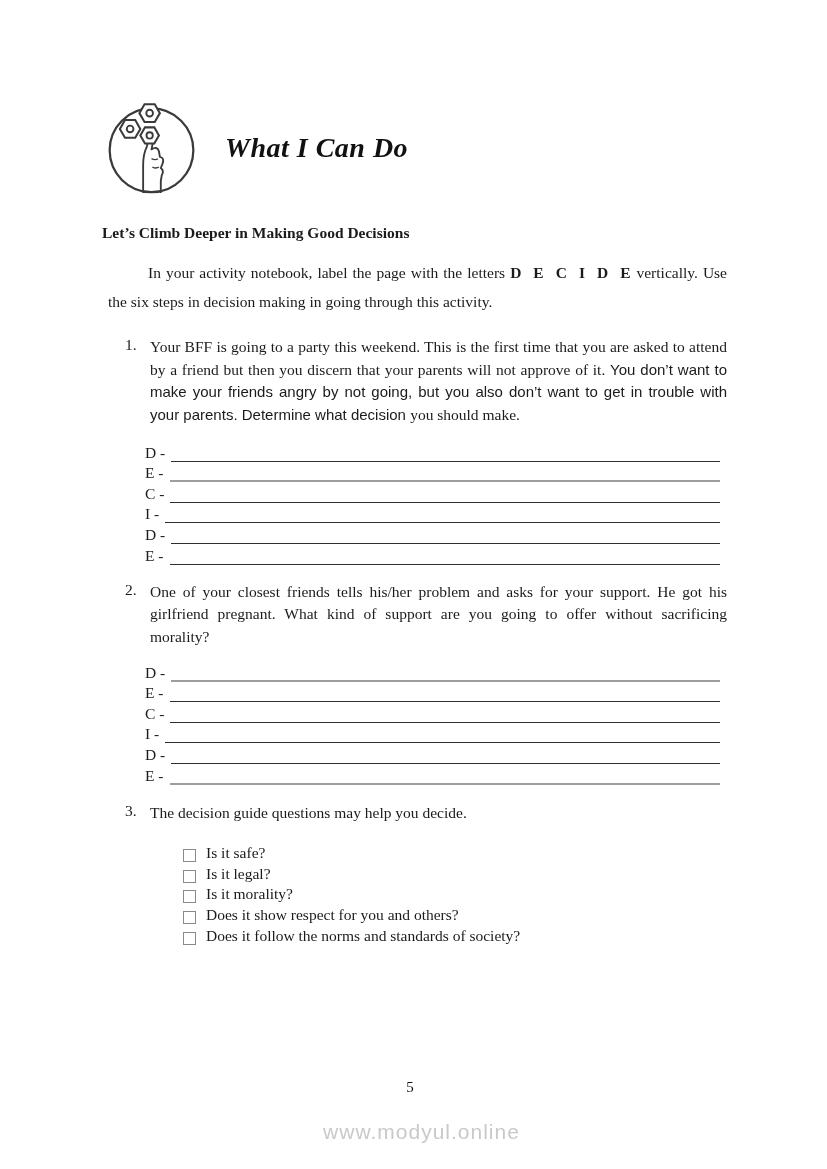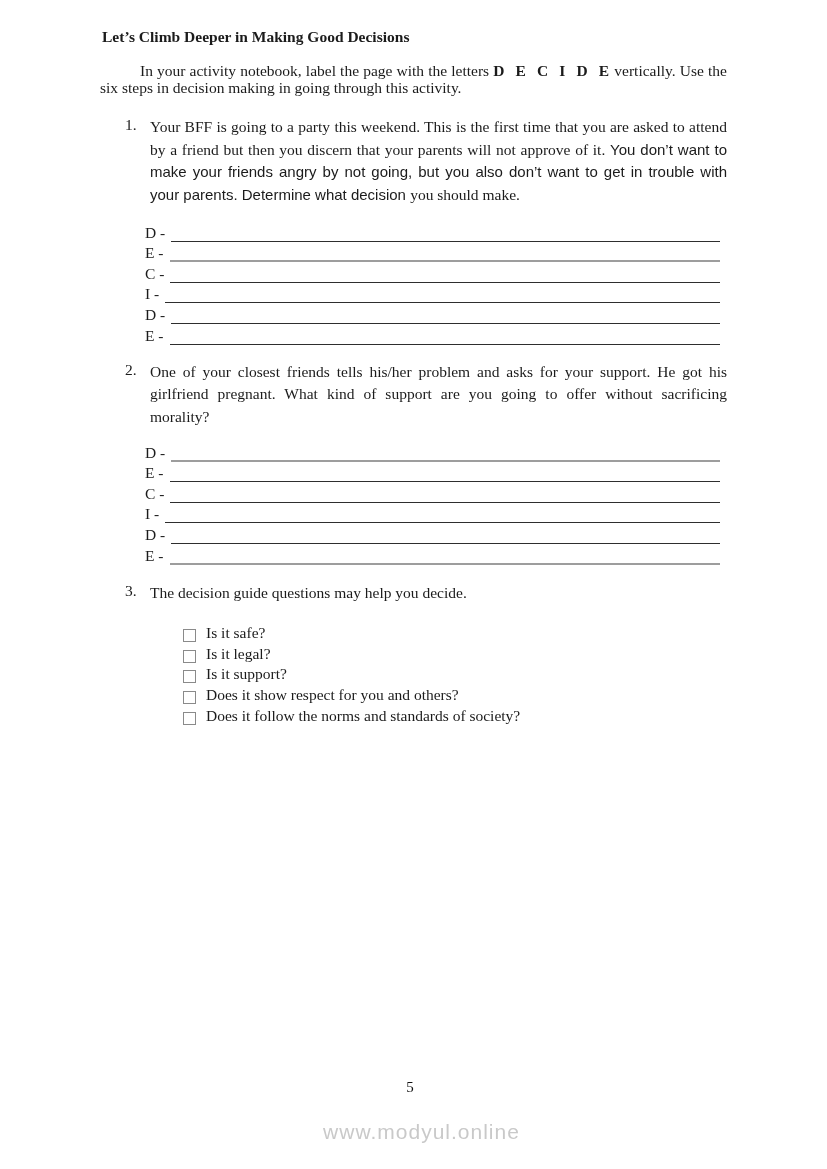--- a/index.html
+++ b/index.html
@@ -18,24 +18,24 @@
   .page-title {
     margin: 0 0 0 27px;
     font-family: "Liberation Serif", "DejaVu Serif", serif;
     font-style: italic; font-weight: bold;
     font-size: 28px; letter-spacing: 0.5px;
     color: #111;
   }
   .content { margin: 0 100px; }
   .section-heading { font-weight: bold; font-size: 15.5px; margin: 28px 0 0 2px; }
   .intro {
-    margin: 16px 0 0 0;
+    margin: 16px 0 0 8px;
     text-align: justify;
     text-indent: 40px;
-    line-height: 17px;
+    line-height: 29px;
   }
   .decide-letters { font-weight: bold; word-spacing: 5px; letter-spacing: 1px; }
 
   .item { display: flex; margin-top: 20px; }
   .item-number { width: 25px; margin-left: 25px; flex: 0 0 auto; }
   .item-text { flex: 1; text-align: justify; line-height: 22.5px; }
   .seg-serif { font-family: "Liberation Serif", "DejaVu Serif", serif; }
   .seg-sans  { font-family: "Liberation Sans", "DejaVu Sans", sans-serif; font-size: 15px; }
 
   .blanks { margin: 15px 7px 0 45px; }
@@ -64,20 +64,40 @@
     font-family: "Liberation Sans", "DejaVu Sans", sans-serif;
     font-size: 21px; letter-spacing: 1px;
     color: #c9c9c9;
   }
 </style>
 </head>
 <body>
 
 <div class="page">
 
+  <div class="header">
+    <span class="logo">
+      <svg viewBox="0 0 100 103" width="93" height="96" fill="none" stroke="#3a3a3a" stroke-width="2">
+        <circle cx="50" cy="54" r="45" stroke-width="2.4"></circle>
+
+        <path d="M41 99 L41 70 Q41 58 45 50 L47 41 L52 43 L50 53 Q56 49 58 55 L59 61 Q64 62 62 68 L60 73 Q64 76 61 81 L60 87 L60 99" stroke-width="2" stroke-linejoin="round" stroke-linecap="round"></path>
+        <path d="M50 63 Q54 65 57 63 M51 72 Q55 74 58 72" stroke-width="1.4"></path>
+
+        <g fill="#ffffff" stroke-width="2.2">
+          <polygon points="59,14 53.5,23.5 42.5,23.5 37,14 42.5,4.5 53.5,4.5"></polygon>
+          <polygon points="38,31 32.5,40.5 21.5,40.5 16,31 21.5,21.5 32.5,21.5"></polygon>
+          <polygon points="58,38 53,46.7 43,46.7 38,38 43,29.3 53,29.3"></polygon>
+        </g>
+        <circle cx="48" cy="14" r="3.6"></circle>
+        <circle cx="27" cy="31" r="3.6"></circle>
+        <circle cx="48" cy="38" r="3.4"></circle>
+      </svg>
+    </span>
+    <h1 class="page-title">What I Can Do</h1>
+  </div>
 
   <div class="content">
 
     <p class="section-heading">Let’s Climb Deeper in Making Good Decisions</p>
 
     <p class="intro"><span>In your activity notebook, label the page with the letters </span><span class="decide-letters">D E C I D E</span><span> vertically. Use the six steps in decision making in going through this activity.</span></p>
 
     <div class="item">
       <span class="item-number">1.</span>
       <span class="item-text"><span class="seg-serif">Your BFF is going to a party this weekend. This is the first time that you are asked to attend by a friend but then you discern that your parents will not approve of it. </span><span class="seg-sans">You don’t want to make your friends angry by not going, but you also don’t want to get in trouble with your parents. Determine what decision </span><span class="seg-serif">you should make.</span></span>
@@ -151,21 +171,21 @@
       <li>
           <span class="checkbox"></span>
           <span>Is it safe?</span>
         </li>
       <li>
           <span class="checkbox"></span>
           <span>Is it legal?</span>
         </li>
       <li>
           <span class="checkbox"></span>
-          <span>Is it support?</span>
+          <span>Is it morality?</span>
         </li>
       <li>
           <span class="checkbox"></span>
           <span>Does it show respect for you and others?</span>
         </li>
       <li>
           <span class="checkbox"></span>
           <span>Does it follow the norms and standards of society?</span>
         </li>
     </ul>

